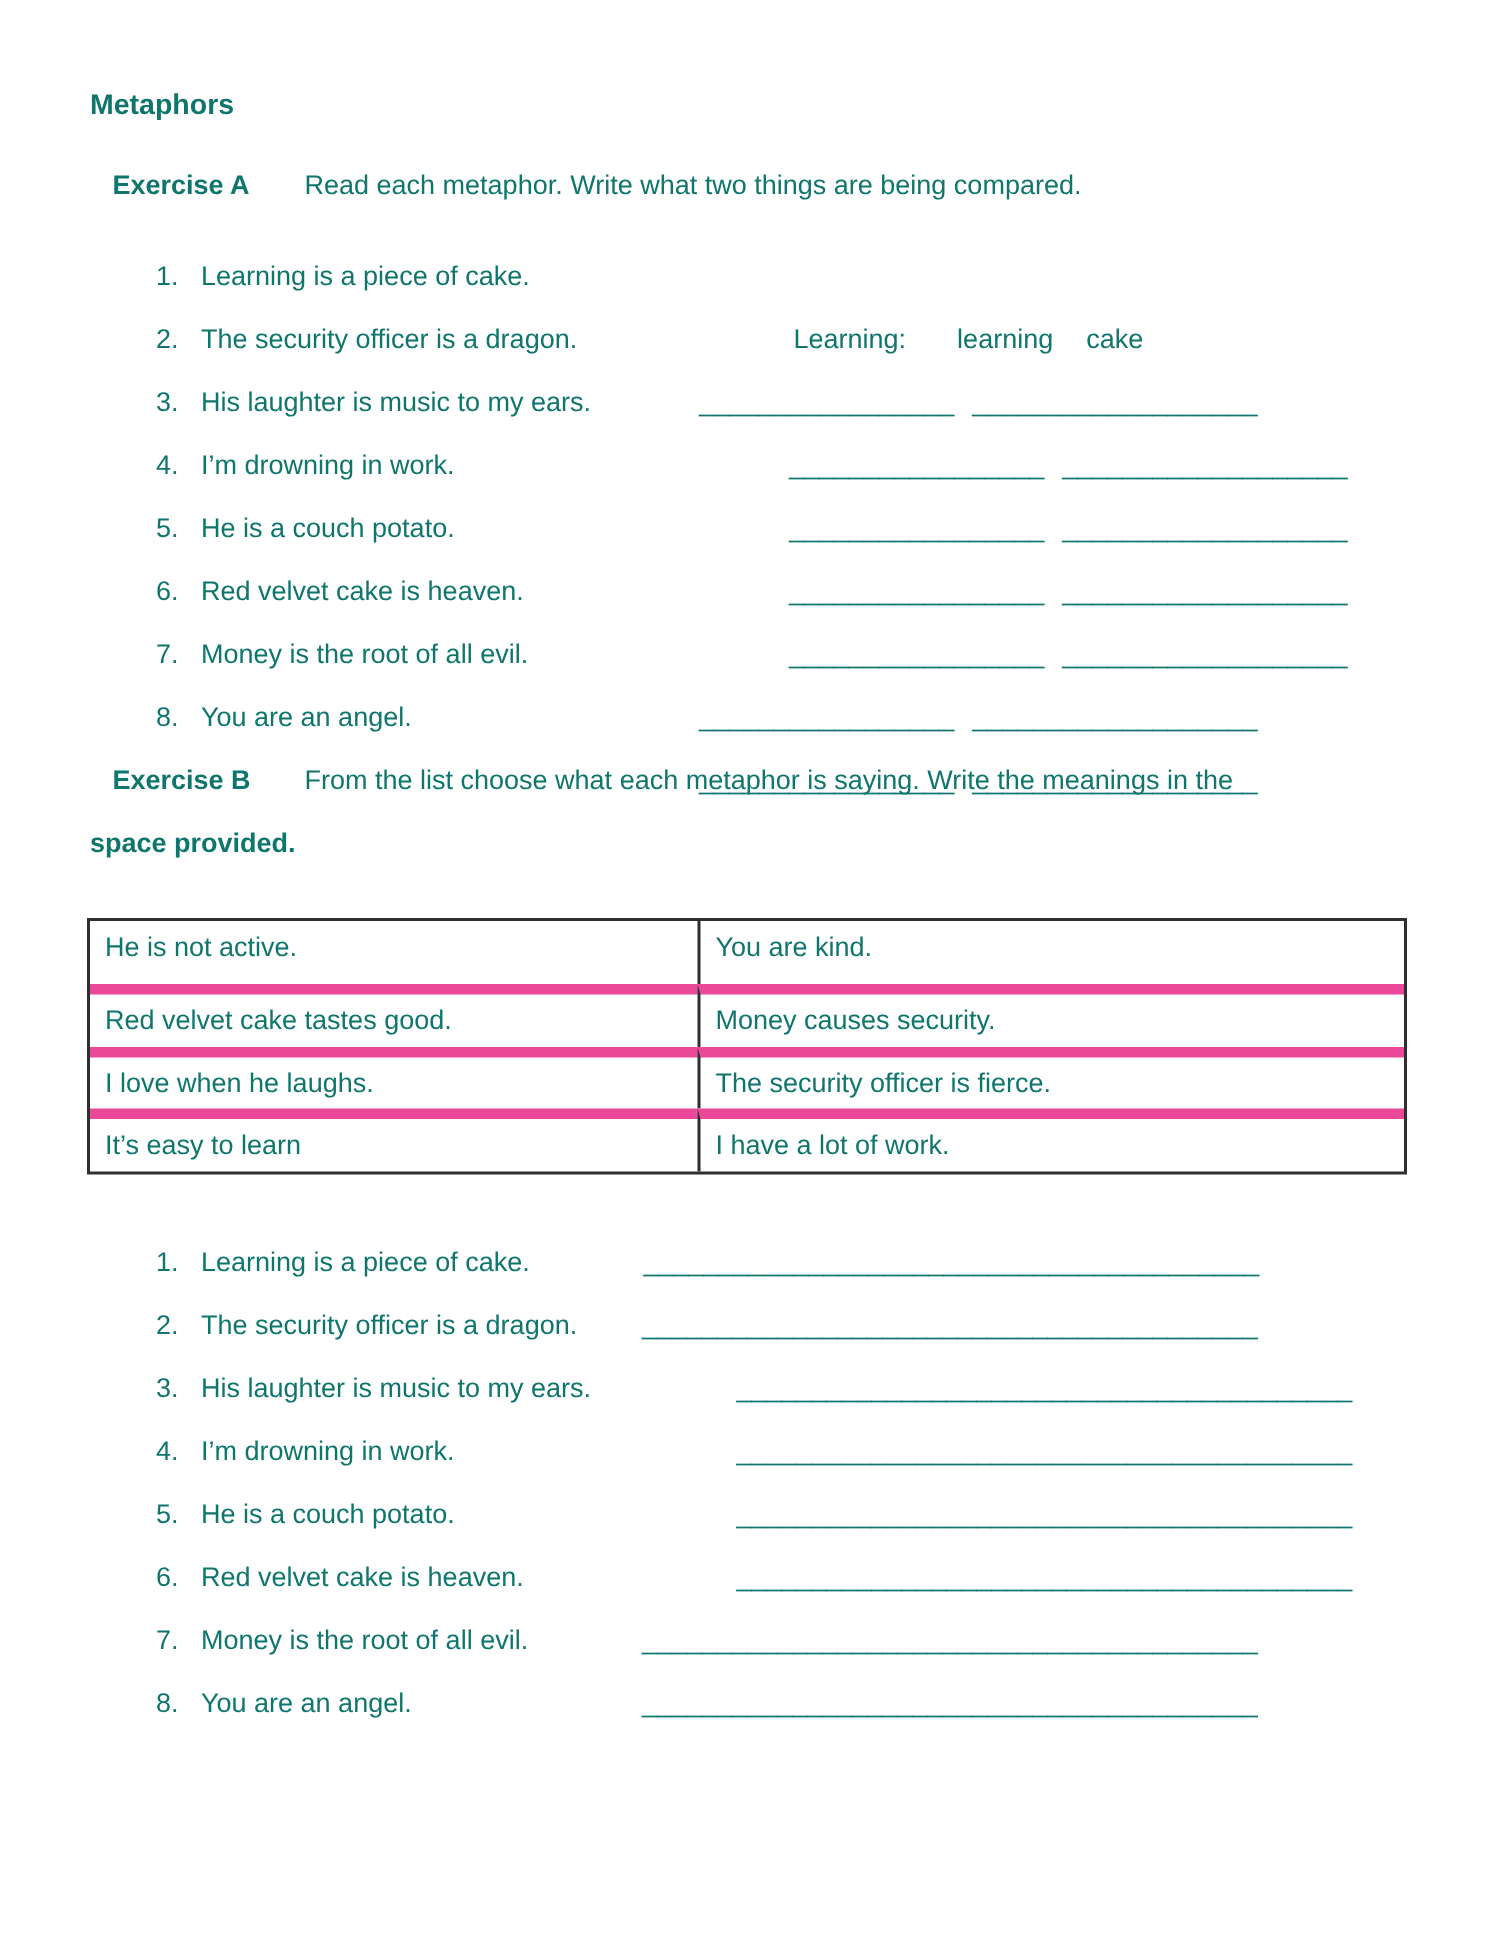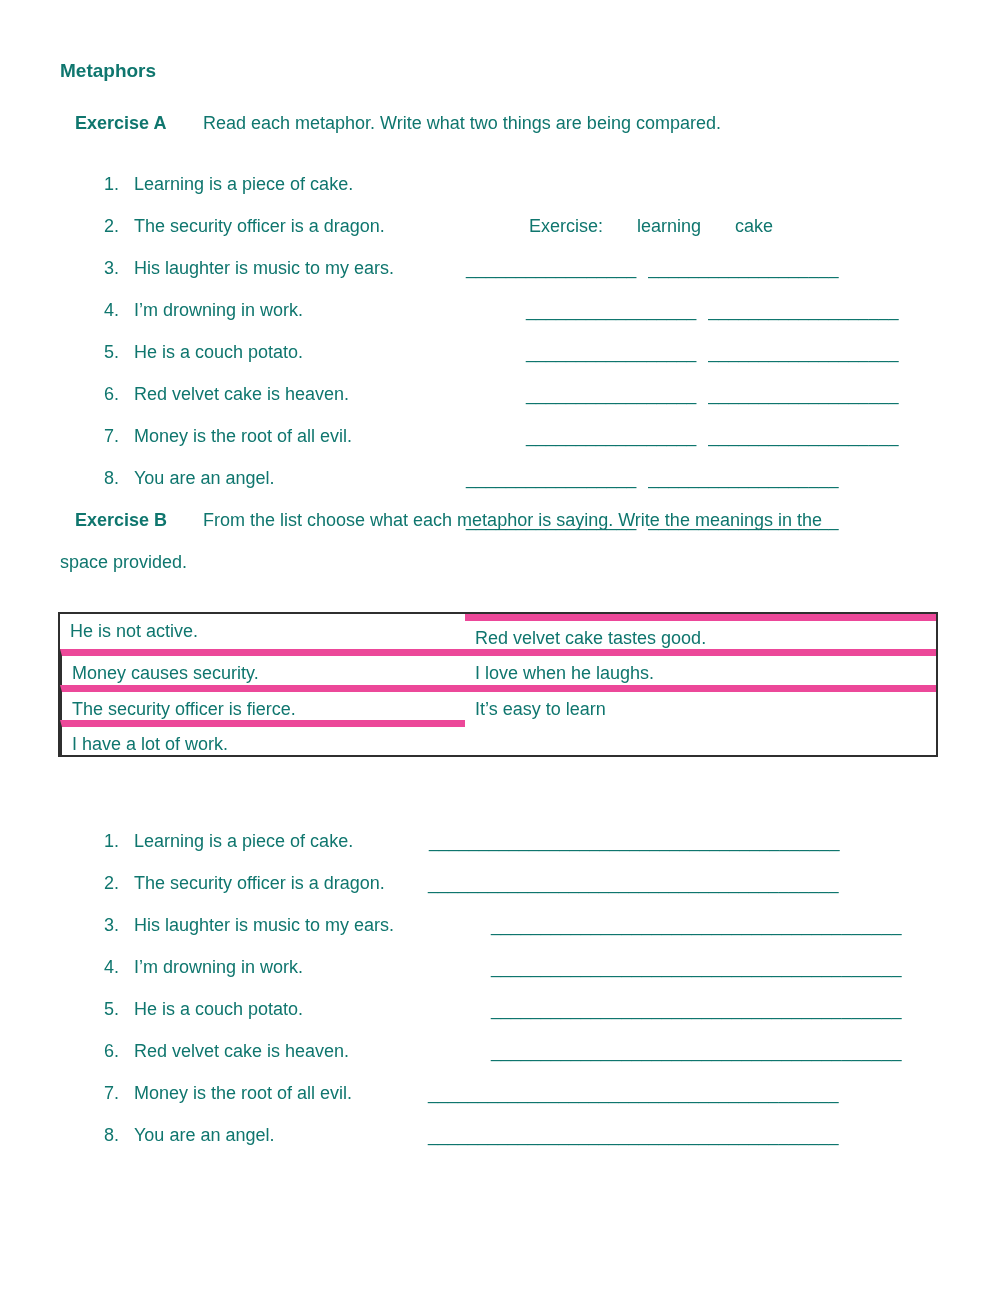--- a/index.html
+++ b/index.html
@@ -26,47 +26,48 @@
     top: 113px;
     display: flex;
     white-space: nowrap;
   }
   .ex-header.b { top: 510px; }
   .ex-label { font-weight: 700; width: 128px; flex: none; }
   .ex-line2 {
     position: absolute;
     left: 60px;
     top: 552px;
+    font-weight: bold;
   }
   .list { position: absolute; left: 76px; width: 900px; }
   #list-a { top: 163px; }
   #list-b { top: 820px; }
   .row {
     position: relative;
     height: 42px;
     line-height: 42px;
     padding-left: 28px;
     white-space: nowrap;
   }
   .num { display: inline-block; width: 30px; }
   .blanks {
     position: absolute;
     top: 0;
     white-space: pre;
     letter-spacing: 0;
   }
   .blank2 { margin-left: 12px; }
   .example-word1 { margin-left: 34px; }
-  .example-word2 { margin-left: 34px; }
+  .example-word2 { margin-left: 22px; }
   #word-bank {
     position: absolute;
     left: 58px;
     top: 612px;
     width: 880px;
-    height: 145px;
+    height: 171px;
     display: grid;
     grid-template-columns: 405px 1fr;
     grid-auto-rows: 1fr;
     border: 2px solid #2f2f2f;
     box-sizing: border-box;
   }
   .wb-cell {
     box-sizing: border-box;
     padding: 7px 0 0 10px;
     border-top: 7px solid #ec4899;
@@ -85,21 +86,21 @@
   <div class="ex-header">
     <span class="ex-label">Exercise A</span>
     <span>Read each metaphor. Write what two things are being compared.</span>
   </div>
 
   <div class="list" id="list-a">
 
     <div class="row">
       <span class="num">1.</span><span>Learning is a piece of cake.</span>
       <span class="blanks" style="left:413px">
-        <span>Exercise:</span><span class="example-word1">learning</span><span class="example-word2">cake</span>
+        <span>Learning:</span><span class="example-word1">learning</span><span class="example-word2">cake</span>
       </span>
     </div>
 
     <div class="row">
       <span class="num">2.</span><span>The security officer is a dragon.</span>
       <span class="blanks" style="left:350px">
         <span>_________________</span><span class="blank2">___________________</span>
       </span>
     </div>
 
@@ -147,20 +148,21 @@
   </div>
 
   <div class="ex-header b">
     <span class="ex-label">Exercise B</span>
     <span>From the list choose what each metaphor is saying. Write the meanings in the</span>
   </div>
   <div class="ex-line2">space provided.</div>
 
   <div id="word-bank">
     <div class="wb-cell first-row">He is not active.</div>
+    <div class="wb-cell first-row col2">You are kind.</div>
     <div class="wb-cell">Red velvet cake tastes good.</div>
     <div class="wb-cell col2">Money causes security.</div>
     <div class="wb-cell">I love when he laughs.</div>
     <div class="wb-cell col2">The security officer is fierce.</div>
     <div class="wb-cell">It’s easy to learn</div>
     <div class="wb-cell col2">I have a lot of work.</div>
   </div>
 
   <div class="list" id="list-b">
 

